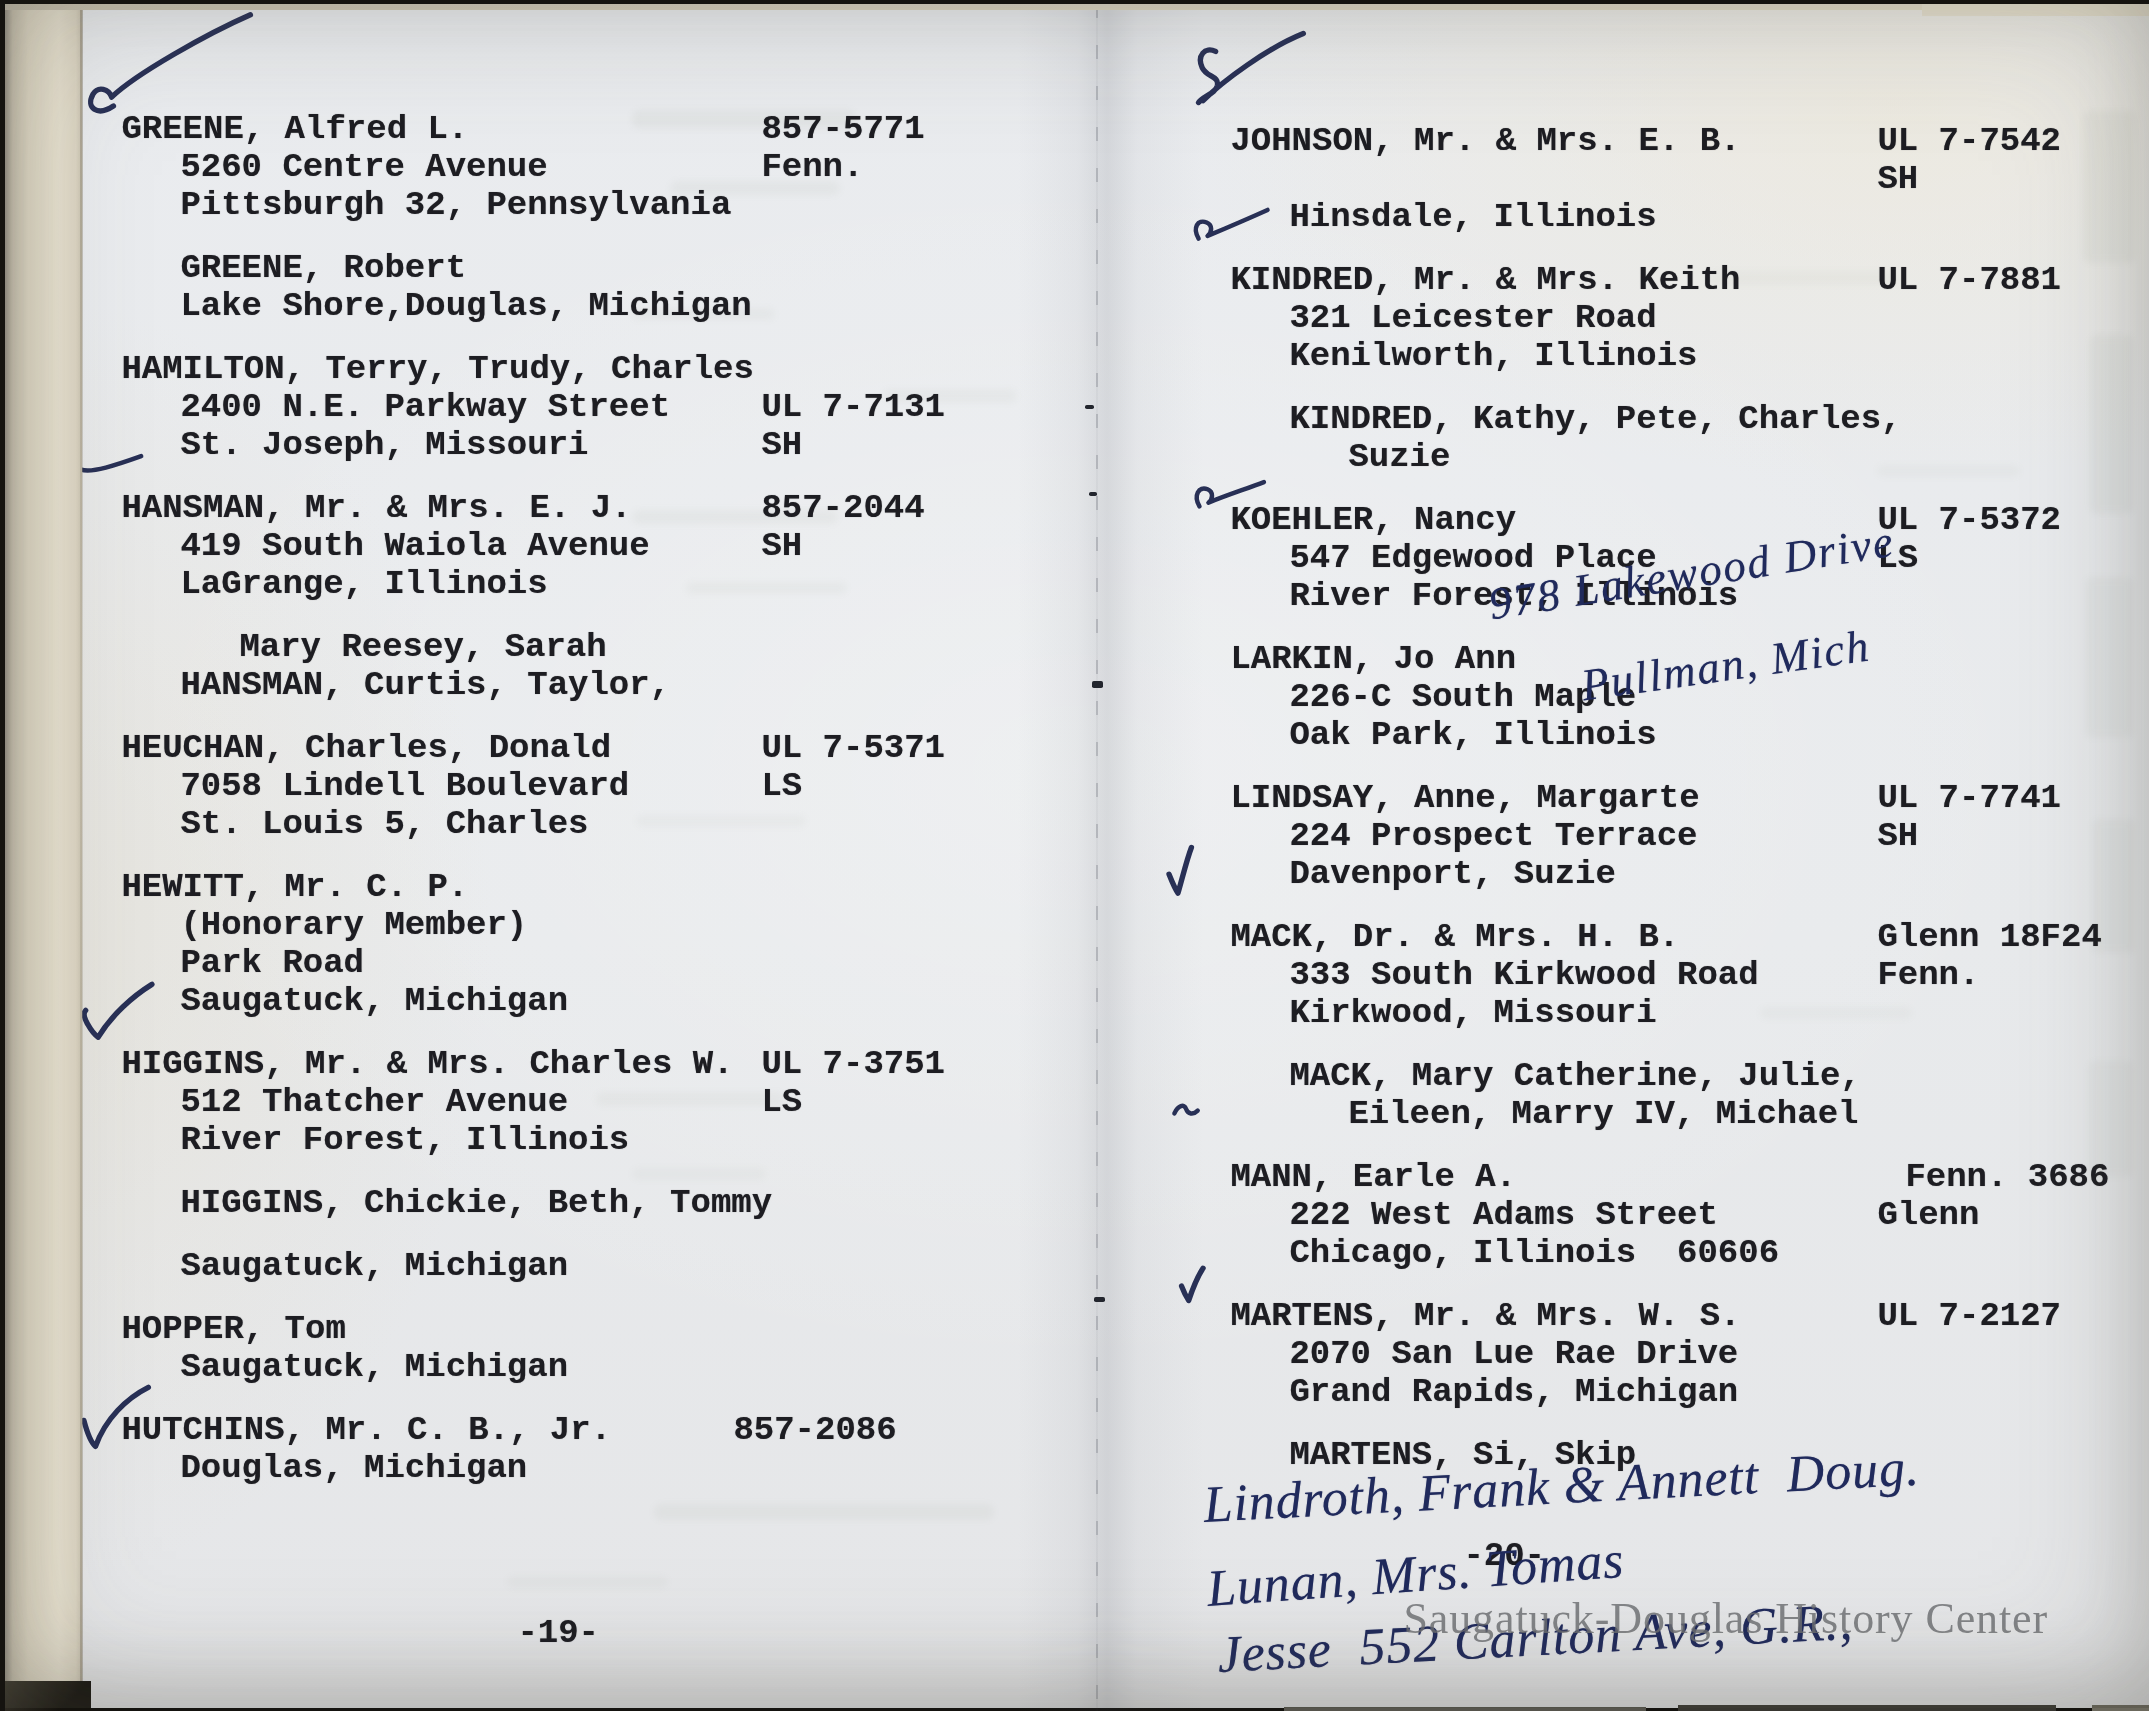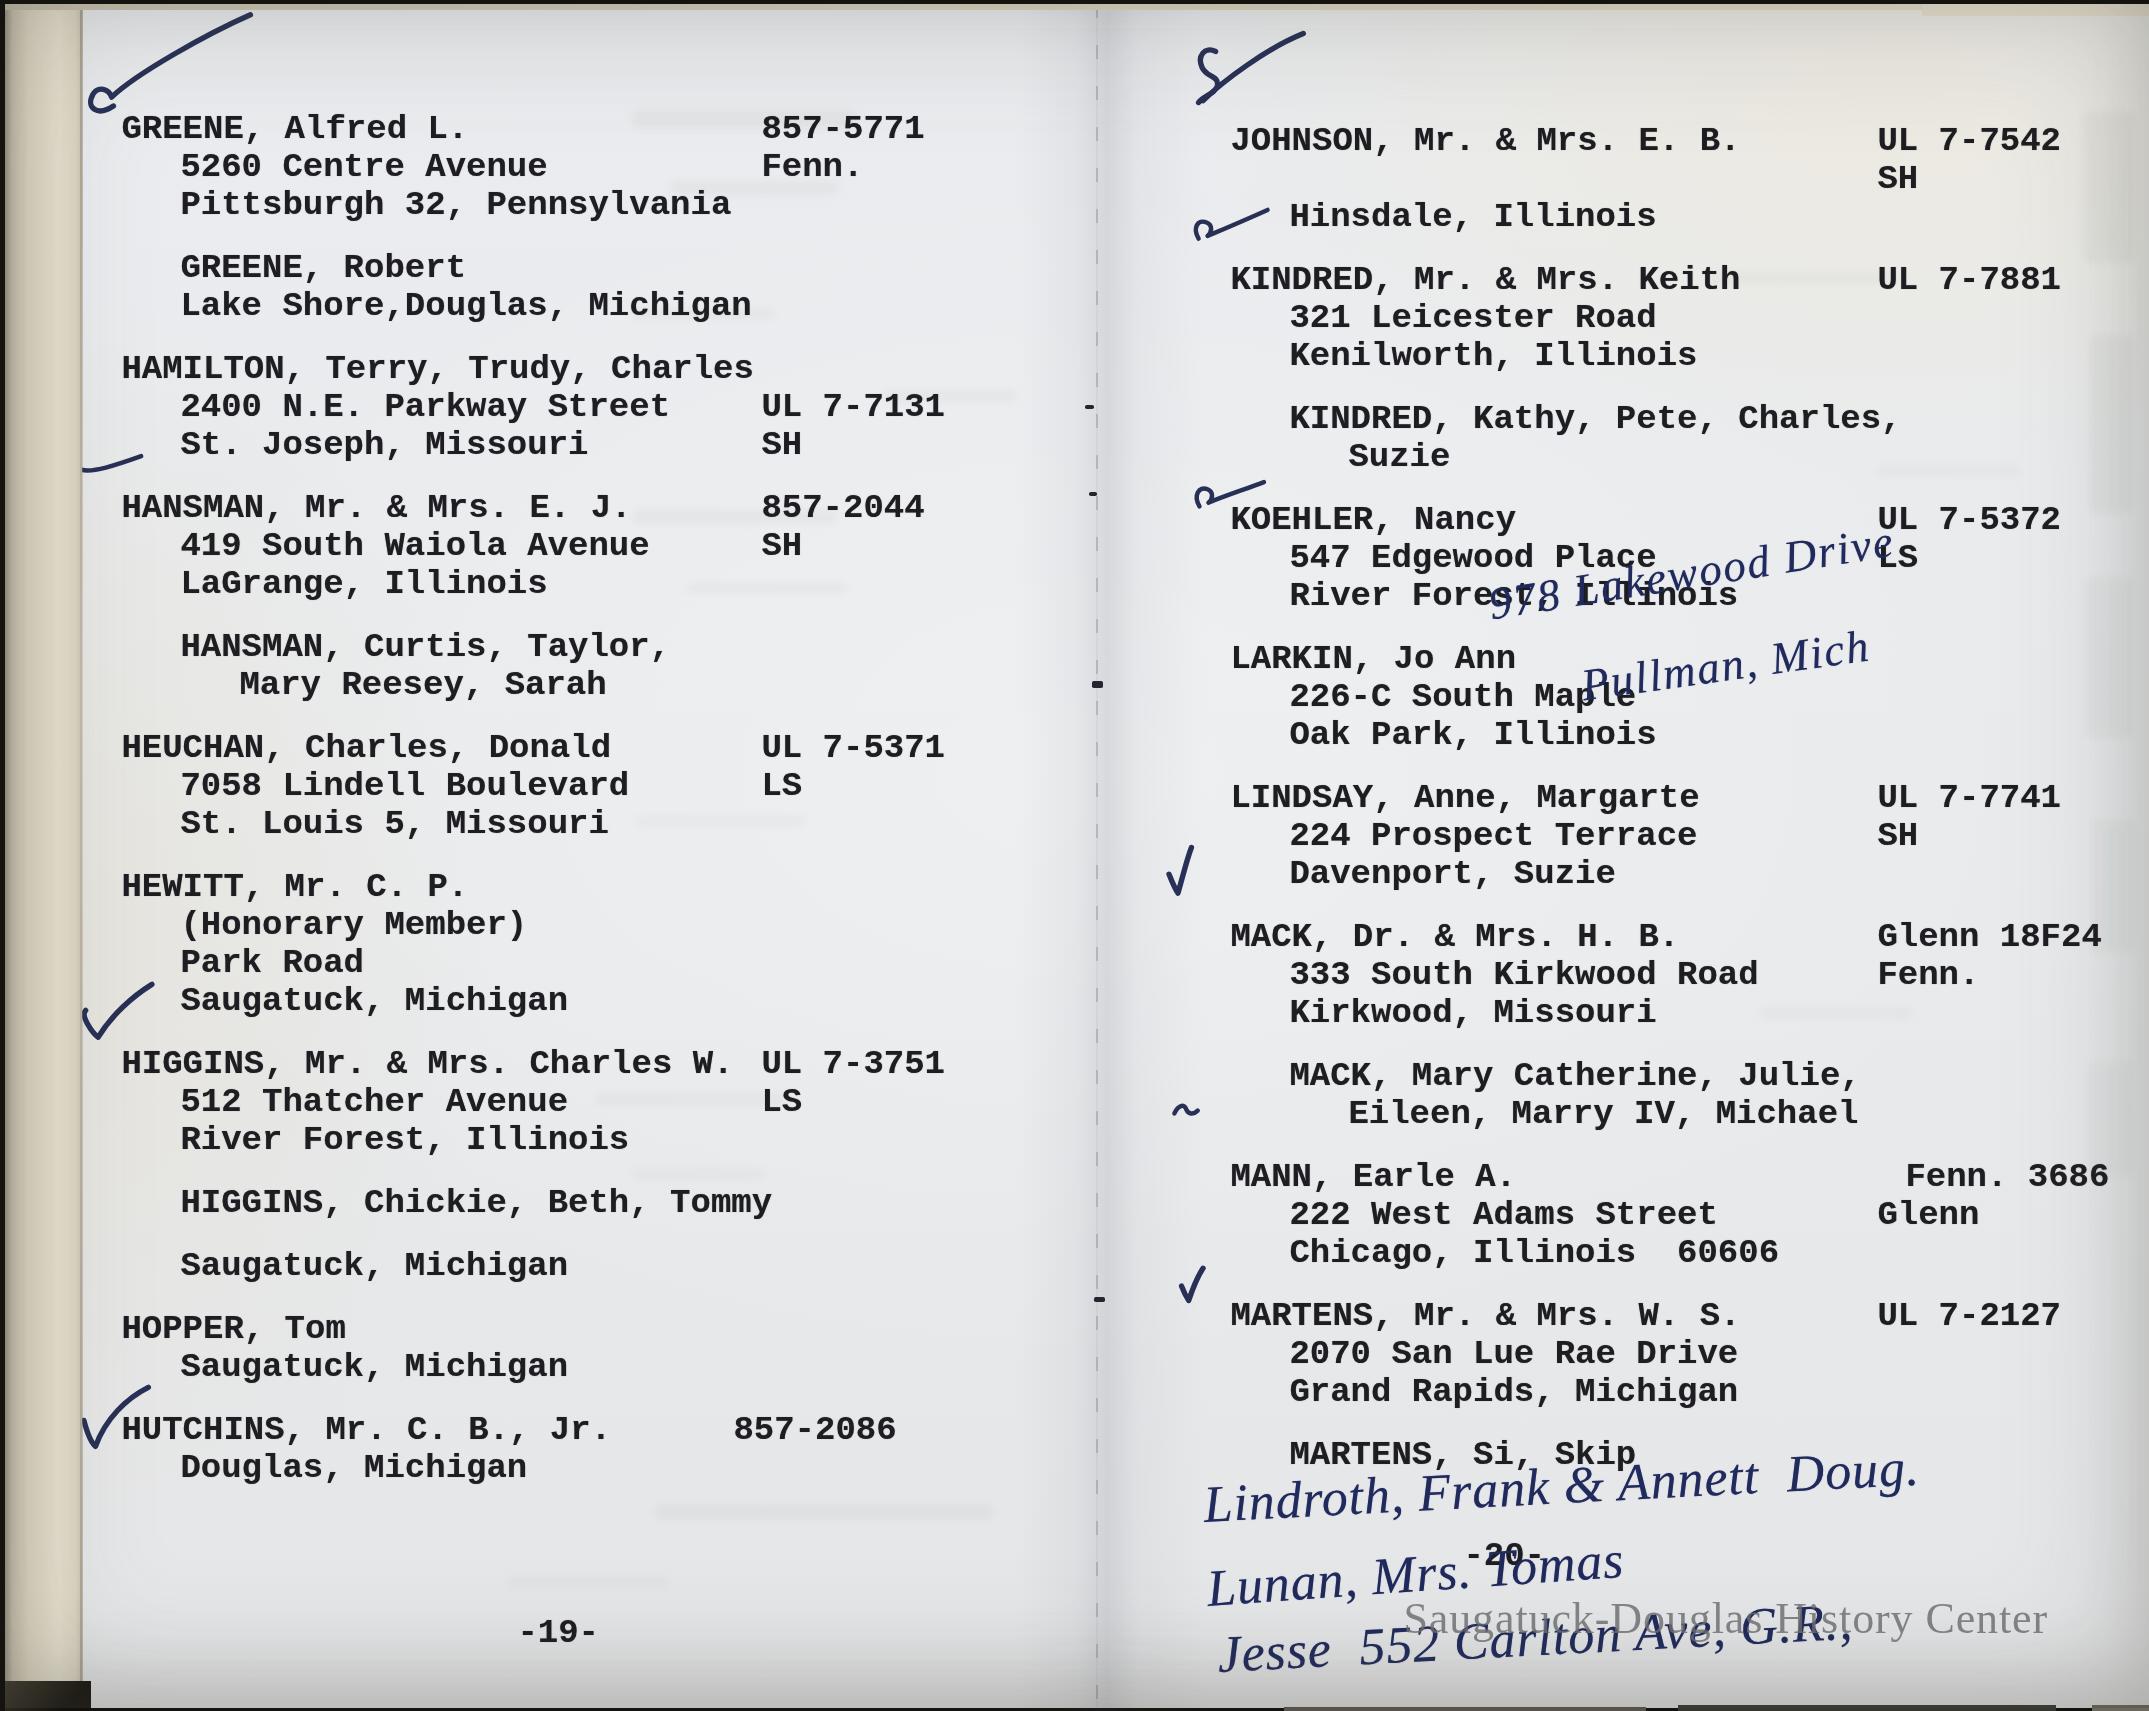--- a/index.html
+++ b/index.html
@@ -137,27 +137,27 @@
         <div class="tline"><span class="ttext ind0">HAMILTON, Terry, Trudy, Charles</span></div>
         <div class="tline"><span class="ttext ind1">2400 N.E. Parkway Street</span><span class="tphone" style="left: 640px;">UL 7-7131</span></div>
         <div class="tline"><span class="ttext ind1">St. Joseph, Missouri</span><span class="tphone" style="left: 640px;">SH</span></div>
       </div>
       <div class="entry">
         <div class="tline"><span class="ttext ind0">HANSMAN, Mr. &amp; Mrs. E. J.</span><span class="tphone" style="left: 640px;">857-2044</span></div>
         <div class="tline"><span class="ttext ind1">419 South Waiola Avenue</span><span class="tphone" style="left: 640px;">SH</span></div>
         <div class="tline"><span class="ttext ind1">LaGrange, Illinois</span></div>
       </div>
       <div class="entry">
+        <div class="tline"><span class="ttext ind2">Mary Reesey, Sarah</span></div>
         <div class="tline"><span class="ttext ind1">HANSMAN, Curtis, Taylor,</span></div>
-        <div class="tline"><span class="ttext ind2">Mary Reesey, Sarah</span></div>
       </div>
       <div class="entry">
         <div class="tline"><span class="ttext ind0">HEUCHAN, Charles, Donald</span><span class="tphone" style="left: 640px;">UL 7-5371</span></div>
         <div class="tline"><span class="ttext ind1">7058 Lindell Boulevard</span><span class="tphone" style="left: 640px;">LS</span></div>
-        <div class="tline"><span class="ttext ind1">St. Louis 5, Missouri</span></div>
+        <div class="tline"><span class="ttext ind1">St. Louis 5, Charles</span></div>
       </div>
       <div class="entry">
         <div class="tline"><span class="ttext ind0">HEWITT, Mr. C. P.</span></div>
         <div class="tline"><span class="ttext ind1">(Honorary Member)</span></div>
         <div class="tline"><span class="ttext ind1">Park Road</span></div>
         <div class="tline"><span class="ttext ind1">Saugatuck, Michigan</span></div>
       </div>
       <div class="entry">
         <div class="tline"><span class="ttext ind0">HIGGINS, Mr. &amp; Mrs. Charles W.</span><span class="tphone" style="left: 640px;">UL 7-3751</span></div>
         <div class="tline"><span class="ttext ind1">512 Thatcher Avenue</span><span class="tphone" style="left: 640px;">LS</span></div>

